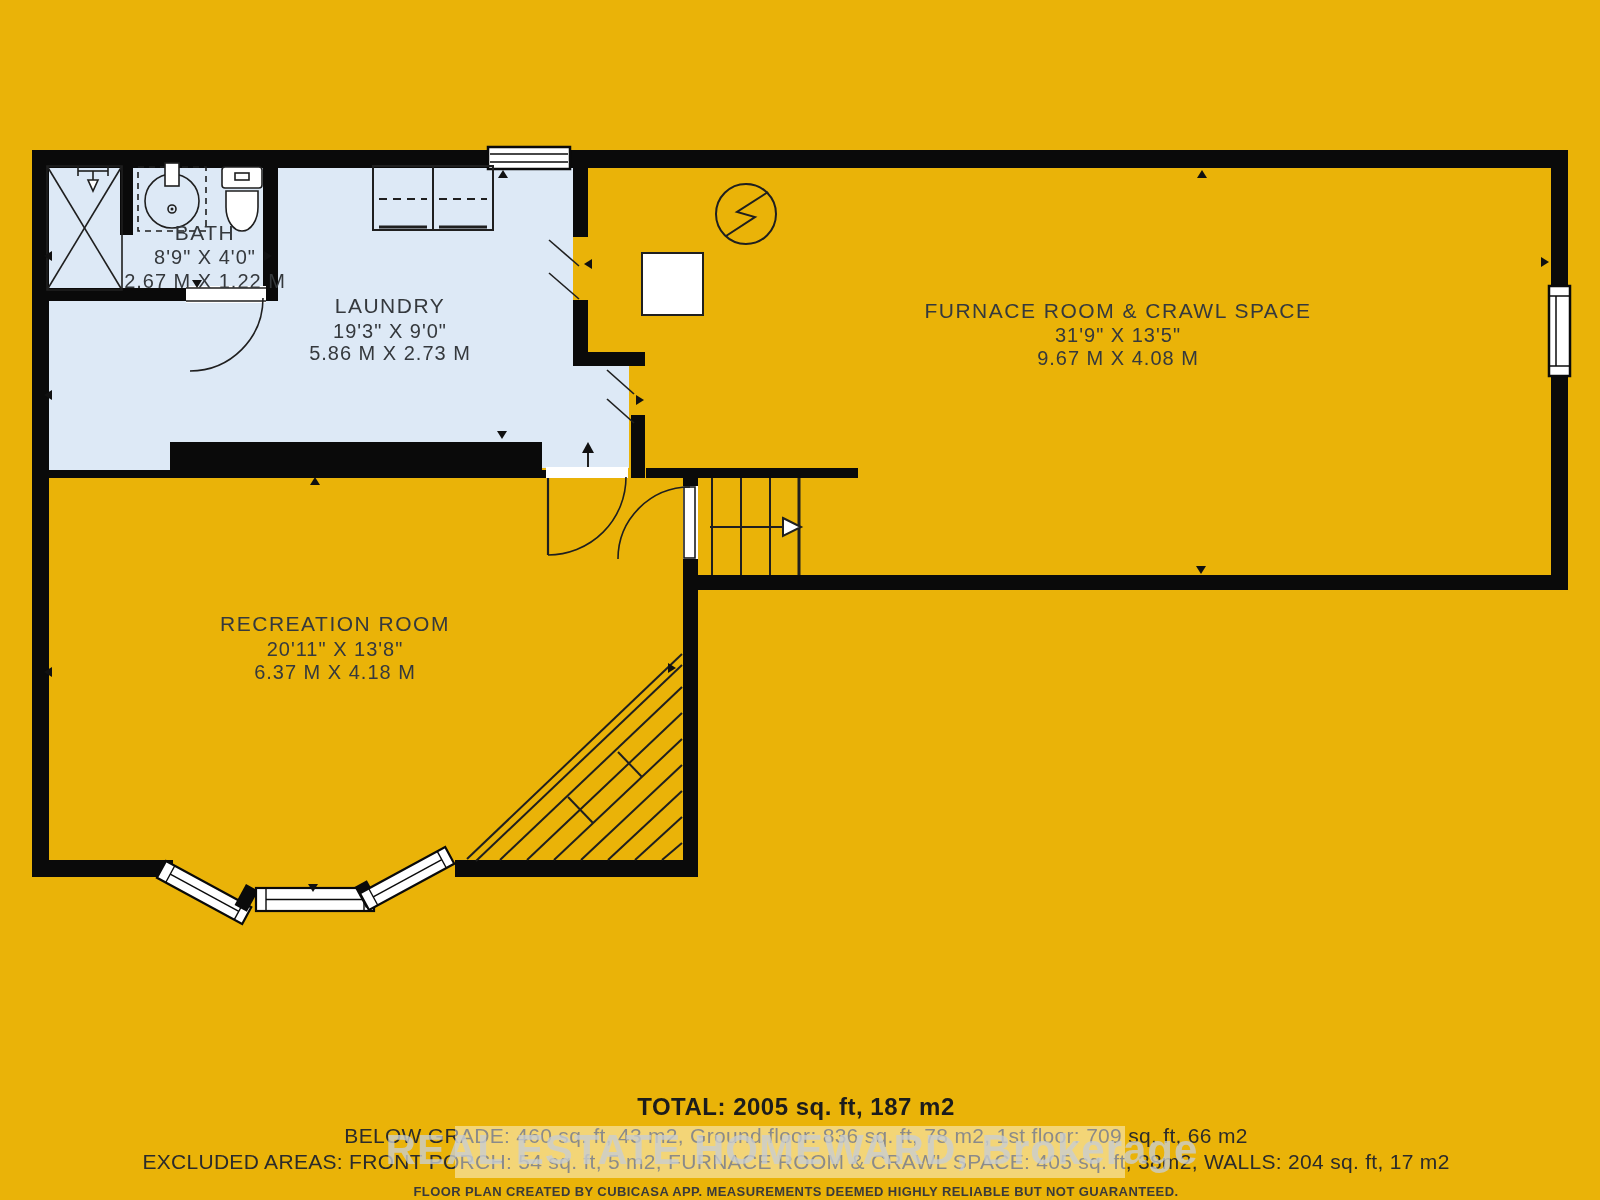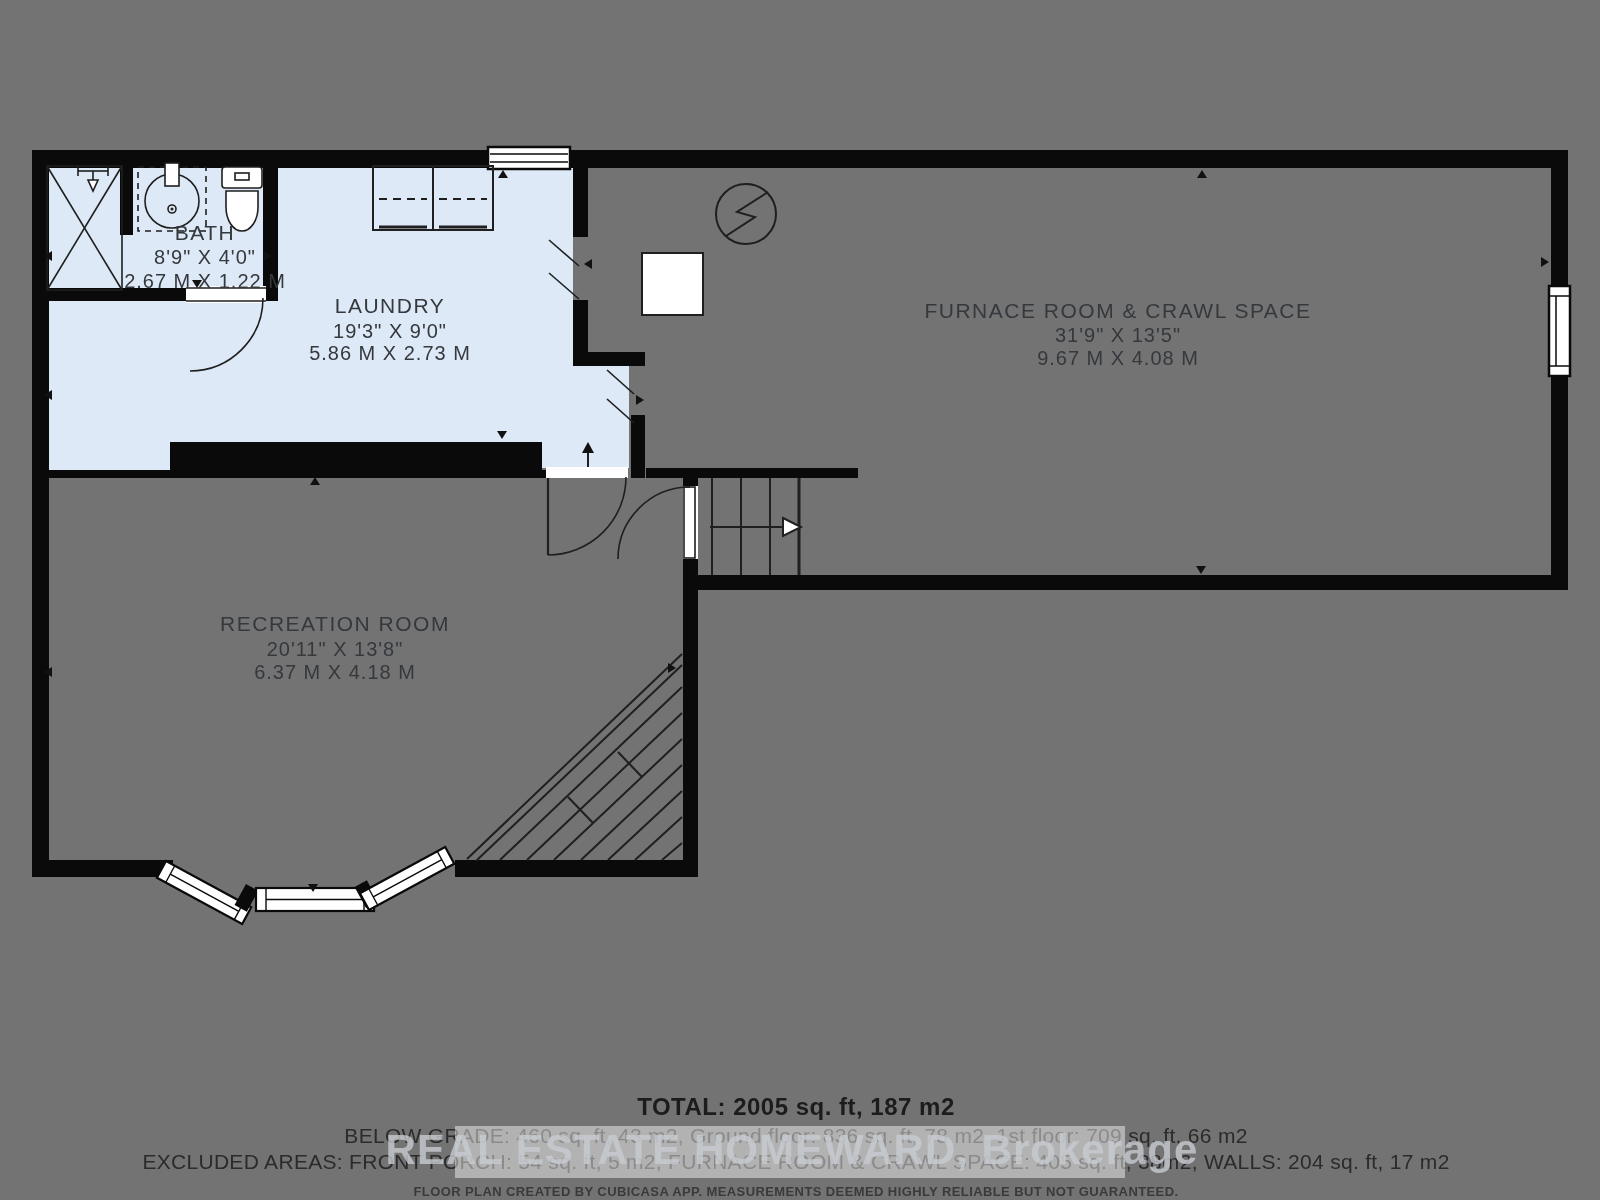--- a/index.html
+++ b/index.html
@@ -1,16 +1,16 @@
 <!DOCTYPE html>
 <html><head>
 <meta charset="utf-8">
 <style>
   html,body{margin:0;padding:0;background:#ffffff;}
-  .page{position:relative;width:1600px;height:1200px;background:#737373;overflow:hidden;
+  .page{position:relative;width:1600px;height:1200px;background:#eab308;overflow:hidden;
         font-family:"Liberation Sans", sans-serif;text-decoration:underline;}
   svg text{font-family:"Liberation Sans", sans-serif;}
   .room-name{font-size:21px;letter-spacing:1.5px;fill:#35393d;}
   .room-dim{font-size:20px;letter-spacing:1px;fill:#35393d;}
   .foot-total{font-size:24px;font-weight:bold;fill:#1c1c1c;letter-spacing:.5px;}
   .foot-line{font-size:21px;fill:#2b2b2b;letter-spacing:.3px;}
   .foot-small{font-size:13px;font-weight:600;fill:#3a3a3a;letter-spacing:.4px;}
   .watermark{font-size:42px;font-weight:bold;fill:#c9ced3;opacity:.78;letter-spacing:1px;}
   .wall{fill:#0a0a0a;}
   .fix{stroke:#1f1f1f;stroke-width:1.6;fill:none;}

